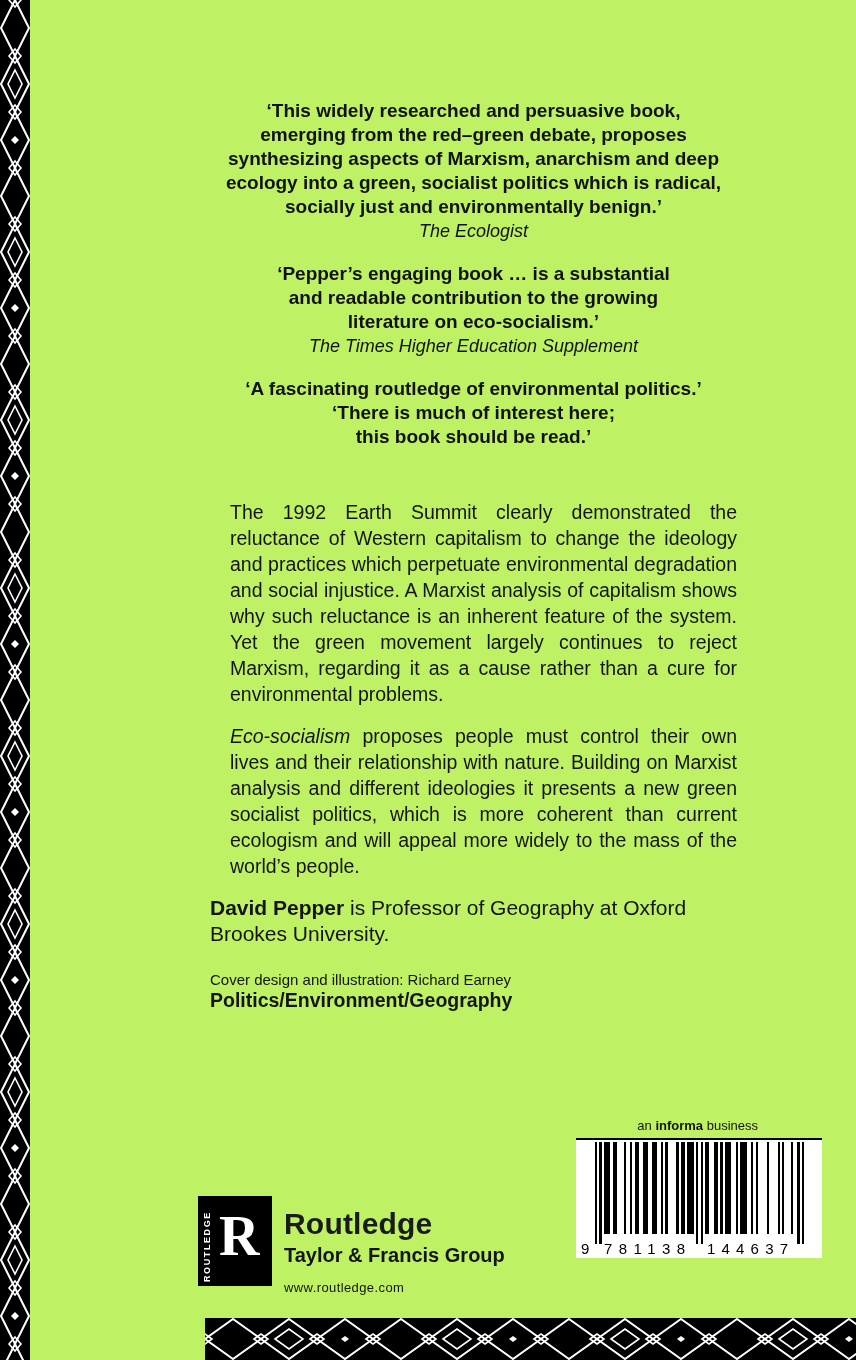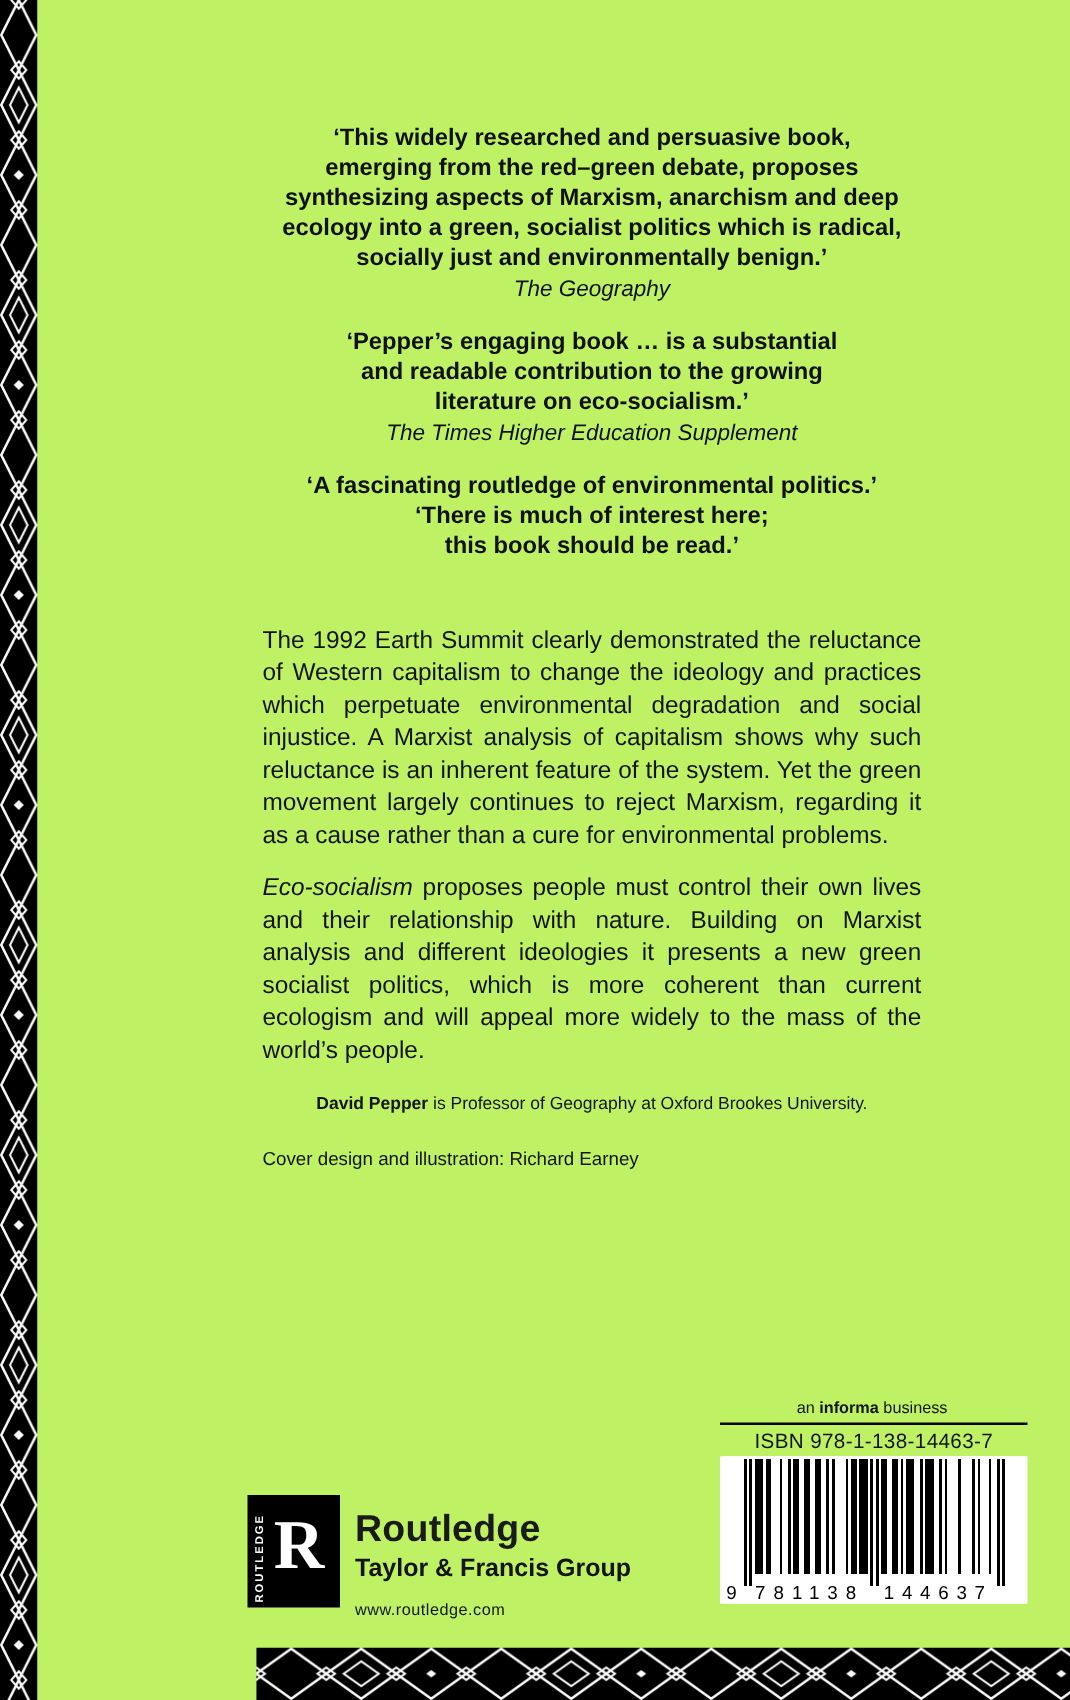--- a/index.html
+++ b/index.html
@@ -17,24 +17,24 @@
   .quote {
     text-align:center; font-weight:bold; font-size:19px; line-height:24px;
     white-space:pre-line; color:#111;
   }
   .quote-source {
     text-align:center; font-style:italic; font-weight:normal; font-size:18px;
     line-height:24px; margin-bottom:19px; color:#111;
   }
 
   .synopsis { margin-top:50px; }
-  .body-para { text-align:justify; font-size:19.5px; line-height:26px; margin-bottom:16px; }
+  .body-para { text-align:justify; font-size:19.5px; line-height:26px; margin-bottom:16px;margin-left:20px; }
   .it { font-style:italic; }
   .bold { font-weight:bold; }
-  .author-line { font-size:14px; line-height:26px; text-align:center; margin-bottom:24px; }
+  .author-line { font-size:21px; line-height:26px; text-align:left; margin-bottom:24px; }
   .cover-credit { font-size:15px; line-height:18px; }
   .subjects { font-size:19.5px; font-weight:bold; }
 
   .footer-right { position:absolute; left:576px; top:1118px; width:246px; }
   .informa { text-align:right; padding-right:64px; font-size:13px; margin-bottom:5px; }
   .rule { border-top:2.5px solid #000; }
   .isbn { text-align:center; font-size:16.5px; letter-spacing:.3px; padding:4px 0 2px; }
   .barcode-wrap { background:#fff; display:flex; justify-content:center; }
 
   .publisher { position:absolute; left:198px; top:1196px; display:flex; }
@@ -95,21 +95,21 @@
   </svg>
 
   <div class="content">
 
     <figure>
       <blockquote class="quote">‘This widely researched and persuasive book,
 emerging from the red–green debate, proposes
 synthesizing aspects of Marxism, anarchism and deep
 ecology into a green, socialist politics which is radical,
 socially just and environmentally benign.’</blockquote>
-      <figcaption class="quote-source">The Geography</figcaption>
+      <figcaption class="quote-source">The Ecologist</figcaption>
     </figure>
 
     <figure>
       <blockquote class="quote">‘Pepper’s engaging book … is a substantial
 and readable contribution to the growing
 literature on eco-socialism.’</blockquote>
       <figcaption class="quote-source">The Times Higher Education Supplement</figcaption>
     </figure>
 
     <figure>
@@ -119,27 +119,27 @@
     <figure>
       <blockquote class="quote">‘There is much of interest here;
 this book should be read.’</blockquote>
     </figure>
 
     <div class="synopsis">
       <p class="body-para">The 1992 Earth Summit clearly demonstrated the reluctance of Western capitalism to change the ideology and practices which perpetuate environmental degradation and social injustice. A Marxist analysis of capitalism shows why such reluctance is an inherent feature of the system. Yet the green movement largely continues to reject Marxism, regarding it as a cause rather than a cure for environmental problems.</p>
       <p class="body-para"><span class="it">Eco-socialism</span><span> proposes people must control their own lives and their relationship with nature. Building on Marxist analysis and different ideologies it presents a new green socialist politics, which is more coherent than current ecologism and will appeal more widely to the mass of the world’s people.</span></p>
       <p class="author-line"><span class="bold">David Pepper</span><span> is Professor of Geography at Oxford Brookes University.</span></p>
       <p class="cover-credit">Cover design and illustration: Richard Earney</p>
+      <p class="subjects">Politics/Environment/Geography</p>
     </div>
   </div>
 
   <div class="footer-right">
     <div class="informa"><span>an </span><span class="bold">informa</span><span> business</span></div>
     <div class="rule"></div>
-    <div class="isbn">ISBN 978-1-138-14463-7</div>
     <div class="barcode-wrap">
       <svg id="barcode-svg" width="241" height="118" viewBox="0 0 241 118" xmlns="http://www.w3.org/2000/svg" shape-rendering="crispEdges">
           <rect x="0" y="0" width="241" height="118" fill="#fff"></rect>
           <rect x="16.00" y="2" width="2.2" height="102" fill="#000"></rect>
           <rect x="20.40" y="2" width="2.2" height="102" fill="#000"></rect>
           <rect x="24.80" y="2" width="2.2" height="92" fill="#000"></rect>
           <rect x="27.00" y="2" width="2.2" height="92" fill="#000"></rect>
           <rect x="29.20" y="2" width="2.2" height="92" fill="#000"></rect>
           <rect x="33.60" y="2" width="2.2" height="92" fill="#000"></rect>
           <rect x="35.80" y="2" width="2.2" height="92" fill="#000"></rect>

